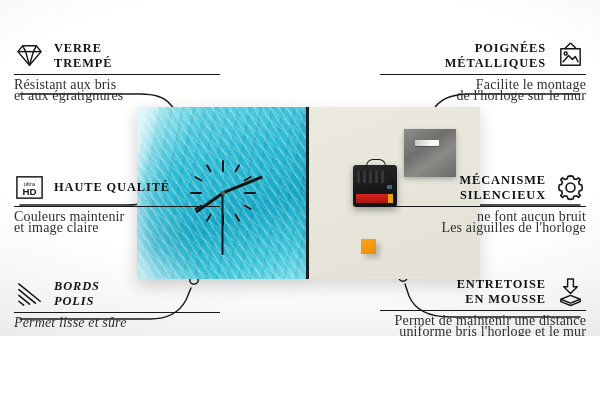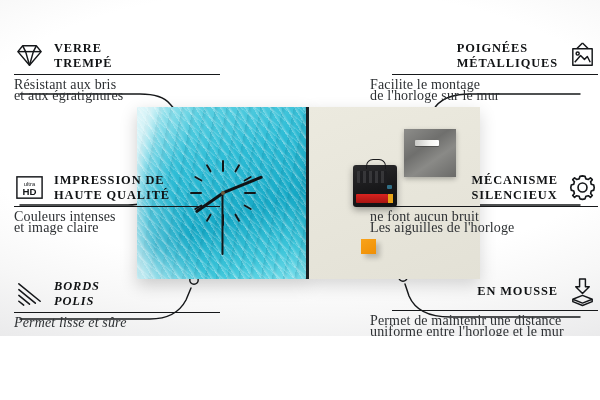--- a/index.html
+++ b/index.html
@@ -78,21 +78,21 @@
   #mech-dot{position:absolute;right:5px;top:20px;width:5px;height:4px;background:#2f6e86;border-radius:1px;}
   #spacer{
     position:absolute;left:52px;top:132px;width:15px;height:15px;
     background:linear-gradient(150deg,#f9a31a 0%,#ef8f06 100%);
     box-shadow:4px 4px 5px rgba(0,0,0,.20);
   }
 
   
   .callout{position:absolute;width:228px;}
   .callout.left{left:14px;text-align:left;}
-  .callout.right{right:2px;}
+  .callout.right{right:14px;text-align:right;}
   .head{display:flex;align-items:center;gap:9px;}
   .callout.right .head{flex-direction:row-reverse;}
   .icon{width:31px;height:31px;flex:0 0 31px;color:#15171a;}
   .icon svg{display:block;width:31px;height:31px;}
   .title{
     font-family:"Liberation Serif", serif;
     font-size:12.4px;font-weight:700;letter-spacing:.9px;line-height:15px;
     color:#111315;text-transform:uppercase;
   }
   .rule{height:0;border-top:1.4px solid #16181a;margin:3px 0 4px 0;}
@@ -223,26 +223,25 @@
   <div class="callout left" id="c-impression">
     <div class="head">
       <span class="icon">
         <svg viewBox="0 0 32 32">
           <rect x="3" y="5" width="26" height="22" fill="none" stroke="currentColor" stroke-width="1.5"></rect>
           <text x="16" y="14" text-anchor="middle" font-family="Liberation Sans, sans-serif" font-size="6" fill="currentColor">ultra</text>
           <text x="16" y="24" text-anchor="middle" font-family="Liberation Sans, sans-serif" font-size="10" font-weight="bold" fill="currentColor">HD</text>
         </svg>
       </span>
       <div>
-        <div class="title">IMPRESSION DE</div>
         <div class="title">HAUTE QUALITÉ</div>
       </div>
     </div>
     <div class="rule w1"></div>
-    <div class="sub">Couleurs intenses</div>
+    <div class="sub">Couleurs maintenir</div>
     <div class="sub">et image claire</div>
   </div>
 
   <div class="callout left" id="c-bords">
     <div class="head">
       <span class="icon">
         <svg viewBox="0 0 32 32">
             <g fill="none" stroke="currentColor" stroke-width="1.6" stroke-linecap="round">
           <path d="M5 6 L27 24"></path>
               <path d="M5 12 L22 26"></path>
@@ -308,21 +307,22 @@
       <span class="icon">
         <svg viewBox="0 0 32 32">
             <g fill="none" stroke="currentColor" stroke-width="1.5" stroke-linejoin="round">
           <path d="M13 3 h6 v8 h4 l-7 7 -7-7 h4 Z"></path>
           <path d="M16 20 l10 4 -10 4 -10-4 Z"></path>
           <path d="M6 24 v2.5 l10 4 10-4 V24"></path>
         </g>
           </svg>
       </span>
       <div>
+        <div class="title">ENTRETOISE</div>
         <div class="title">EN MOUSSE</div>
       </div>
     </div>
     <div class="rule w1"></div>
     <div class="sub">Permet de maintenir une distance</div>
-    <div class="sub">uniforme entre l'horloge et le mur</div>
+    <div class="sub">uniforme bris l'horloge et le mur</div>
   </div>
 
 </div>
 
 </body></html>

